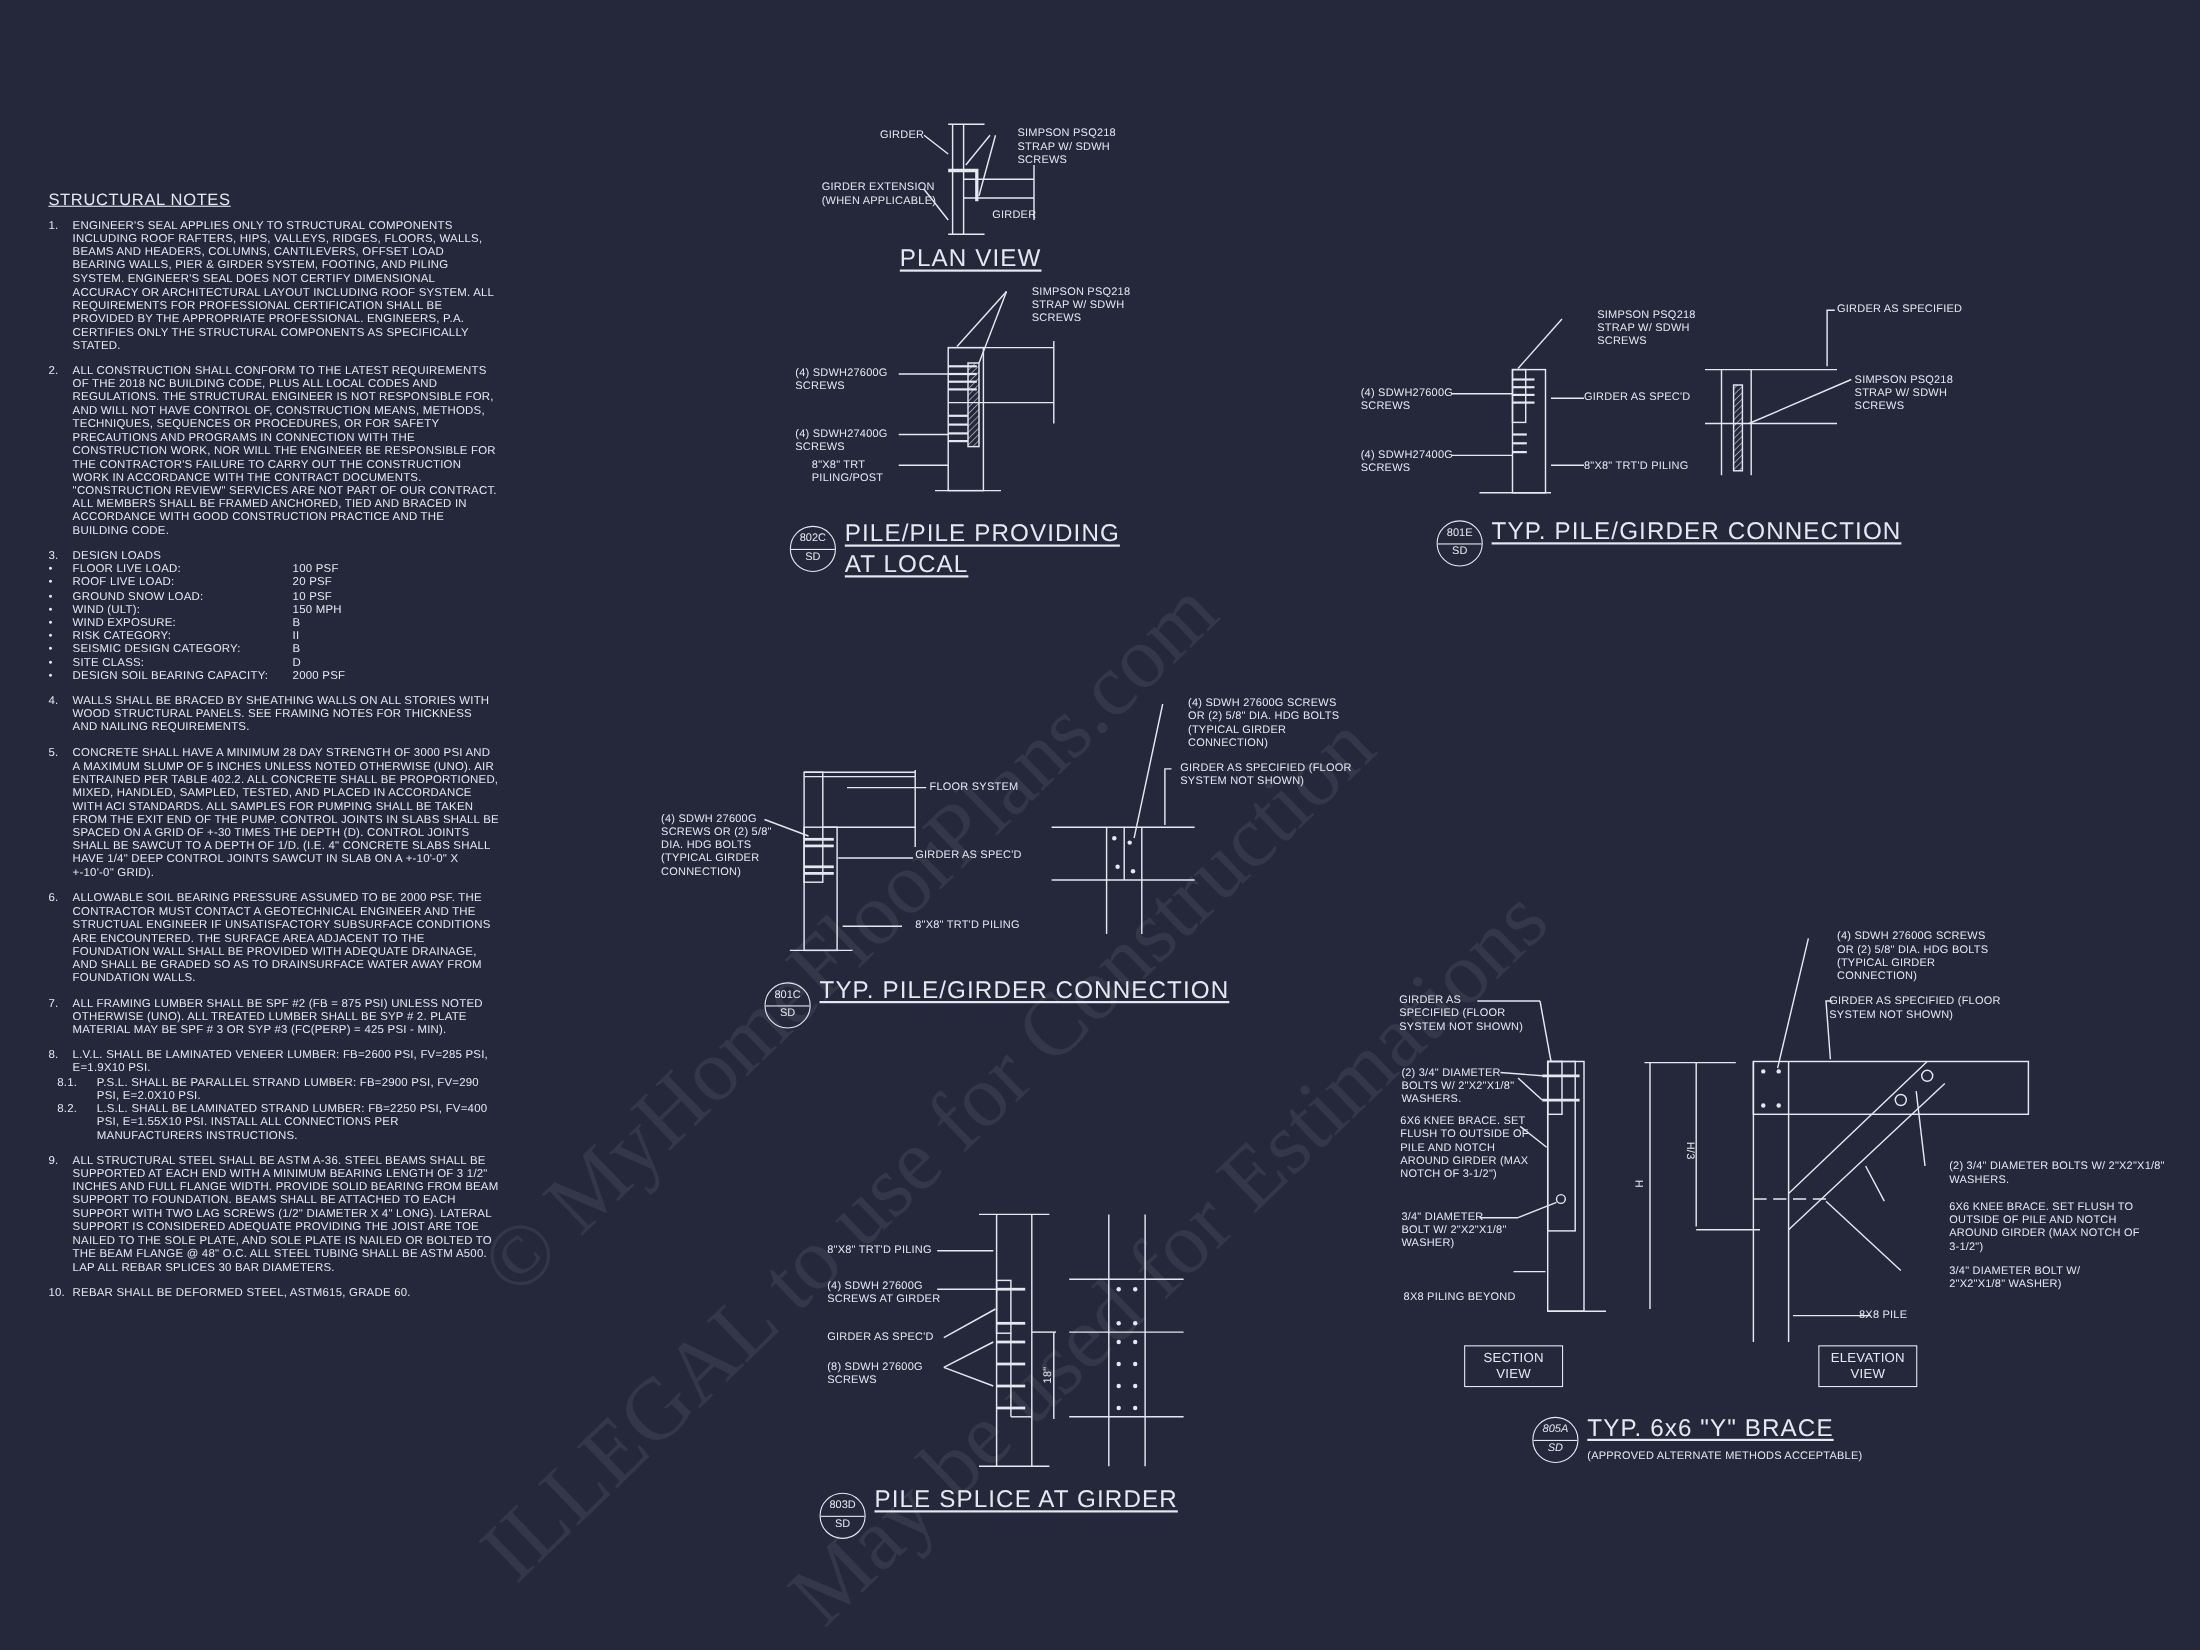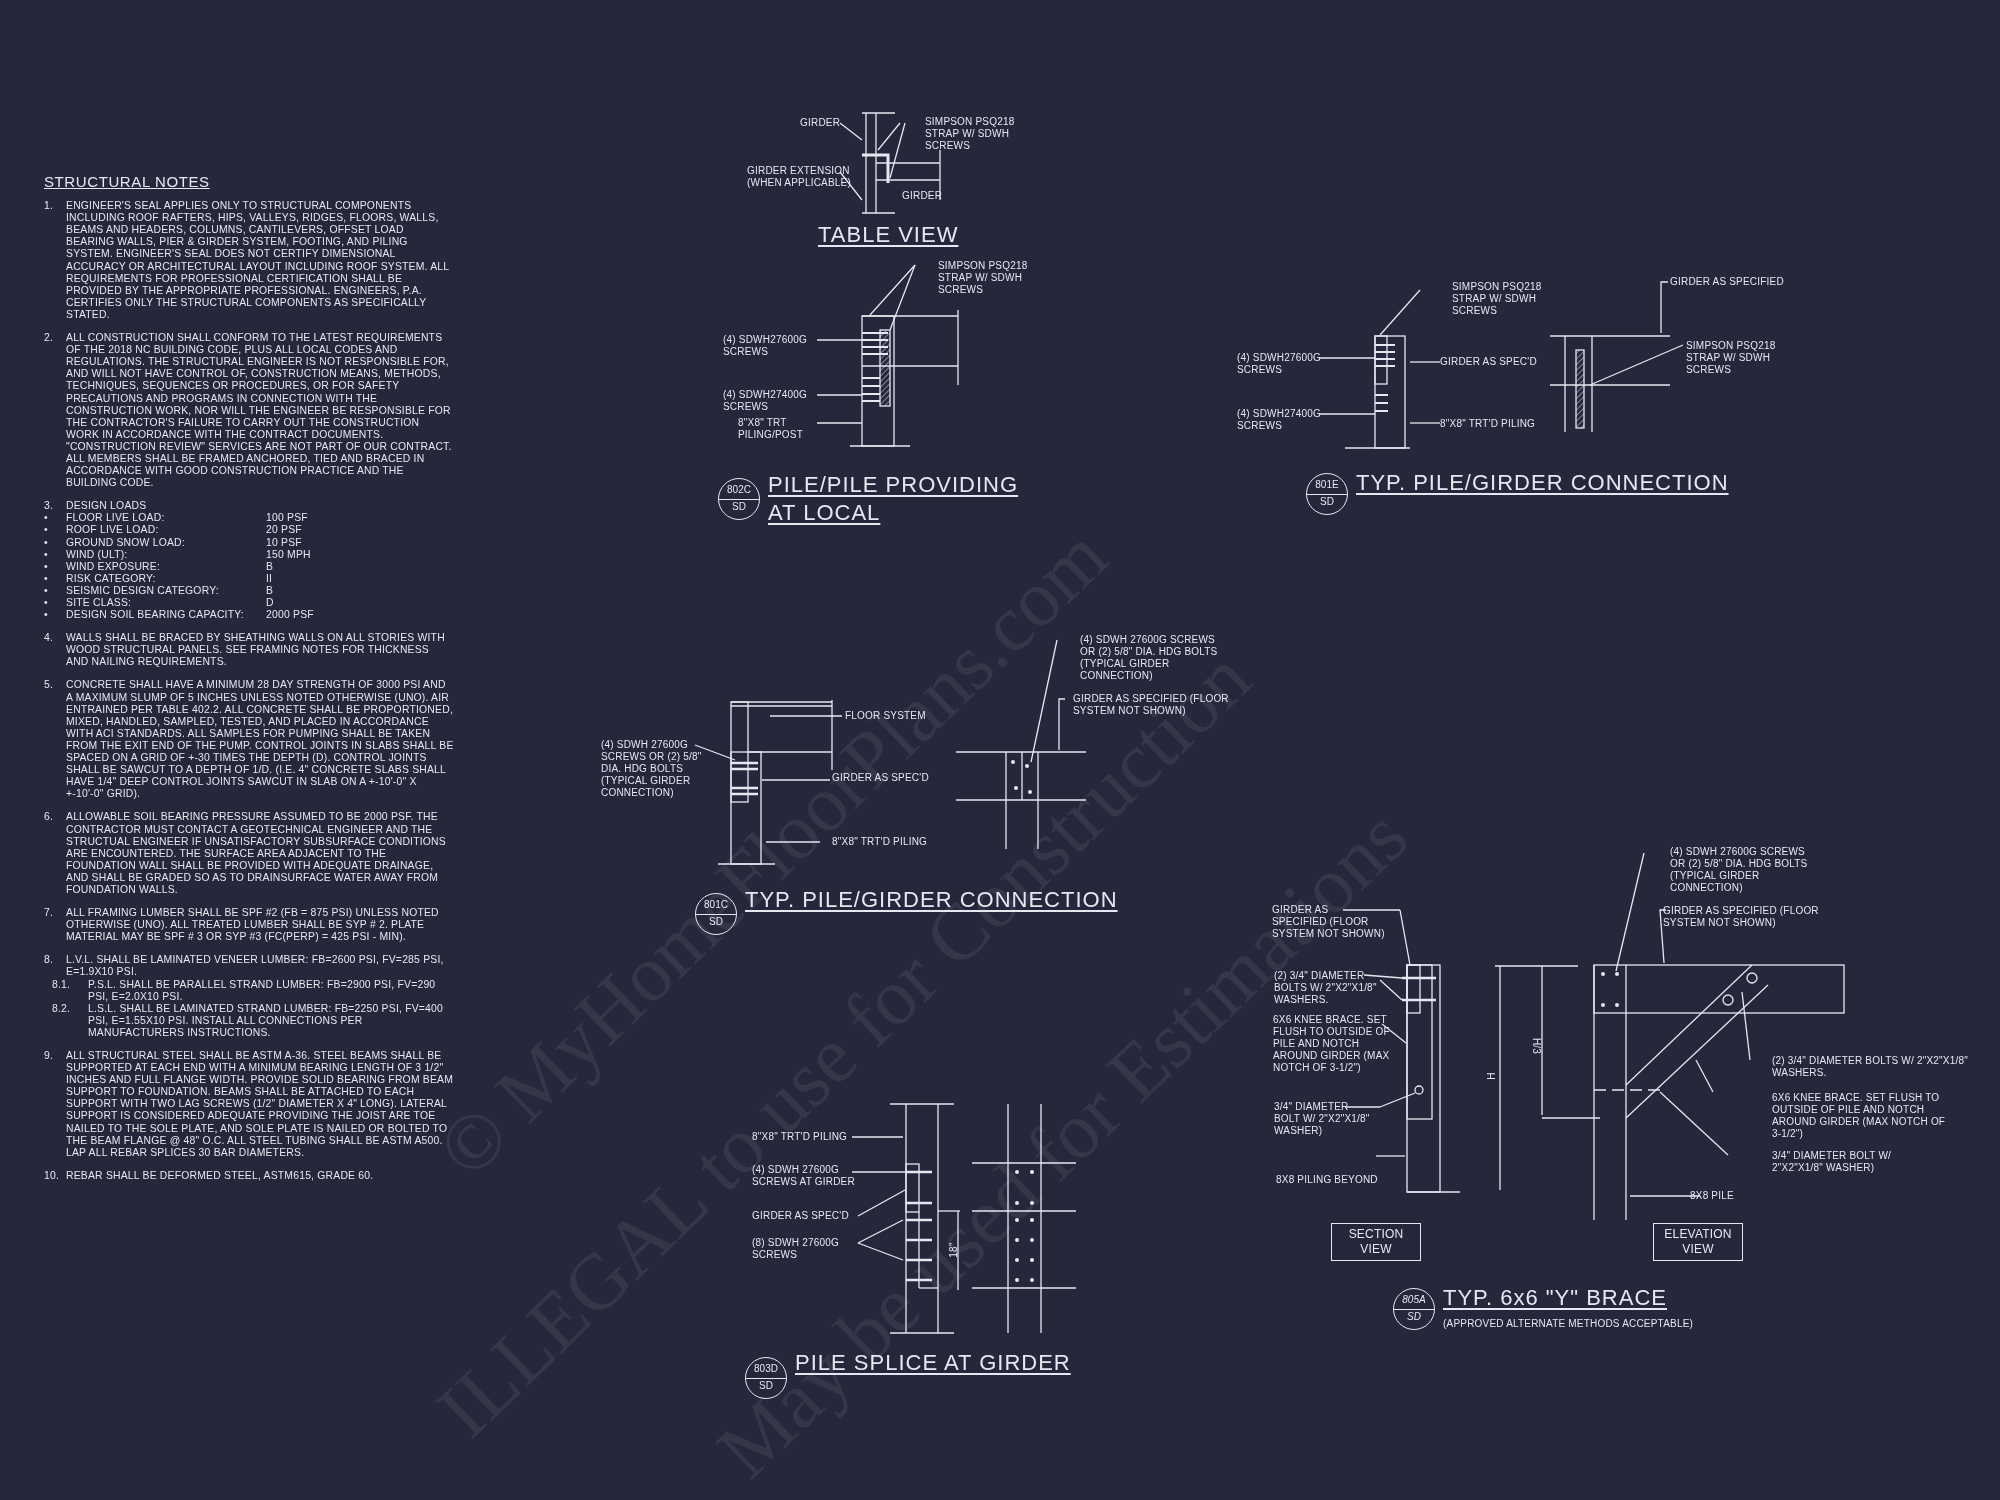--- a/index.html
+++ b/index.html
@@ -343,21 +343,21 @@
       </div>
   </div>
 
   <div class="label" style="left:800px; top:117px;">GIRDER</div>
   <div class="label" style="left:925px; top:116px;">SIMPSON PSQ218
 STRAP W/ SDWH
 SCREWS</div>
   <div class="label" style="left:747px; top:165px;">GIRDER EXTENSION
 (WHEN APPLICABLE)</div>
   <div class="label" style="left:902px; top:190px;">GIRDER</div>
-  <div class="title" style="left:818px; top:222px;">TABLE VIEW</div>
+  <div class="title" style="left:818px; top:222px;">PLAN VIEW</div>
 
   <div class="label" style="left:938px; top:260px;">SIMPSON PSQ218
 STRAP W/ SDWH
 SCREWS</div>
   <div class="label" style="left:723px; top:334px;">(4) SDWH27600G
 SCREWS</div>
   <div class="label" style="left:723px; top:389px;">(4) SDWH27400G
 SCREWS</div>
   <div class="label" style="left:738px; top:417px;">8"x8" TRT
 PILING/POST</div>

